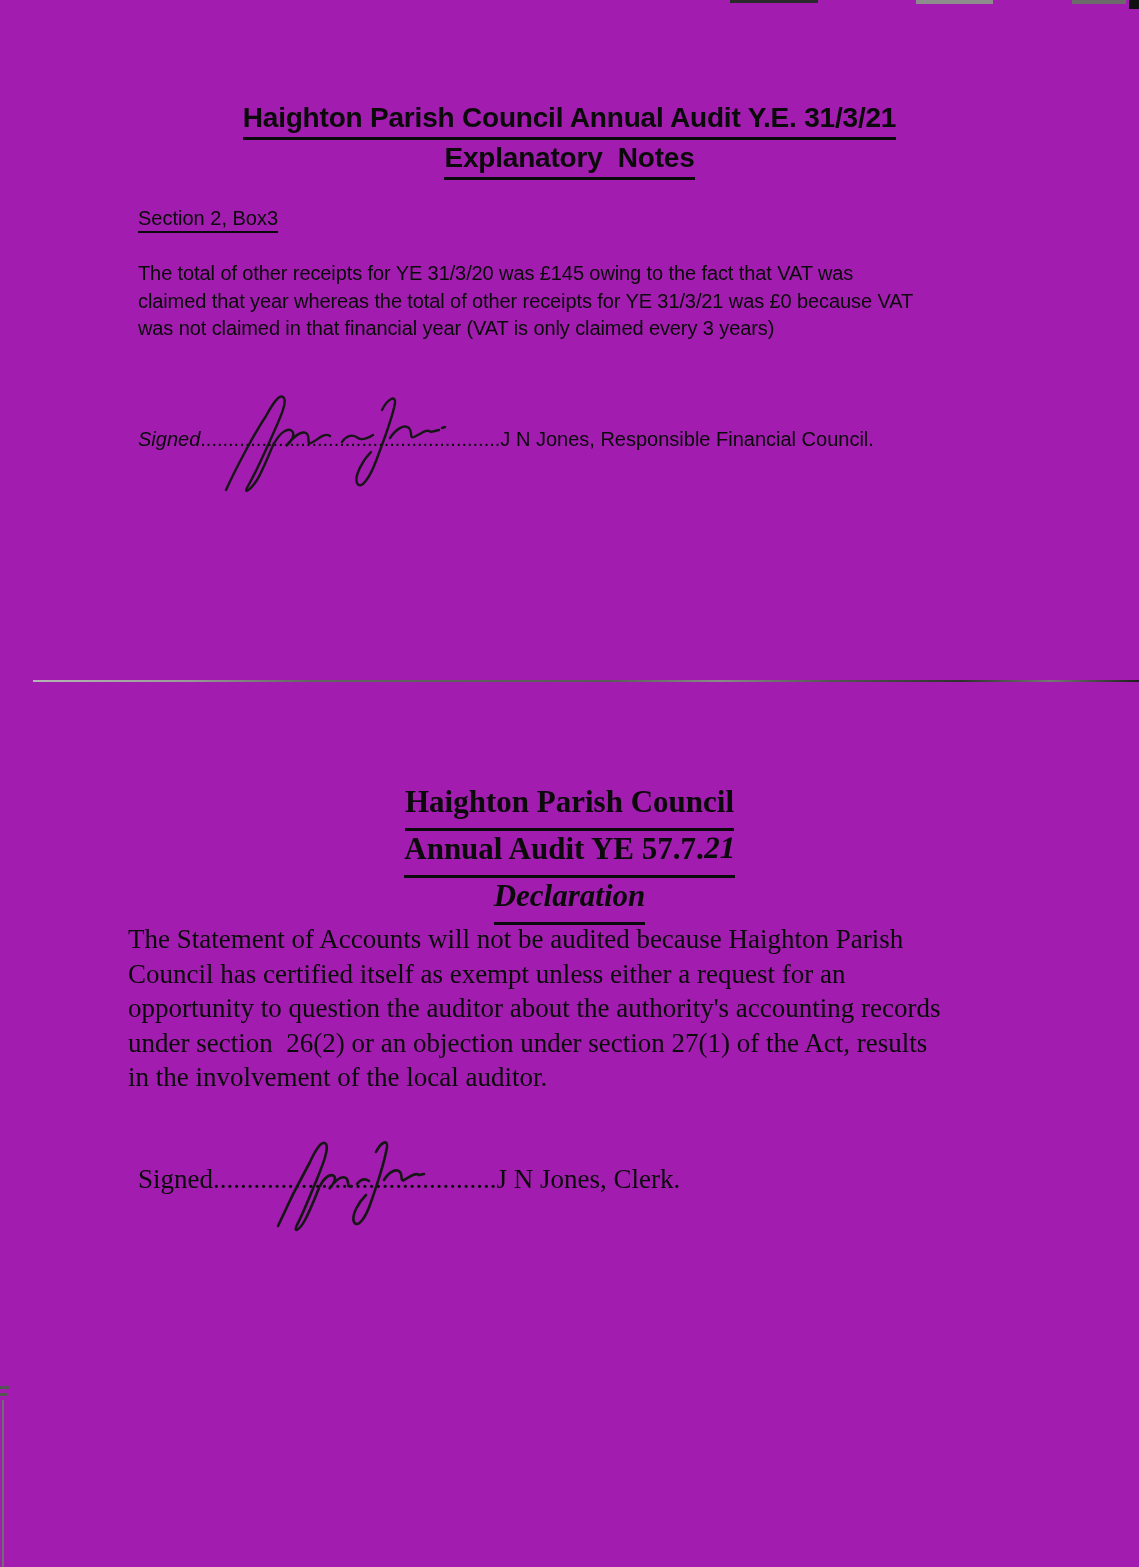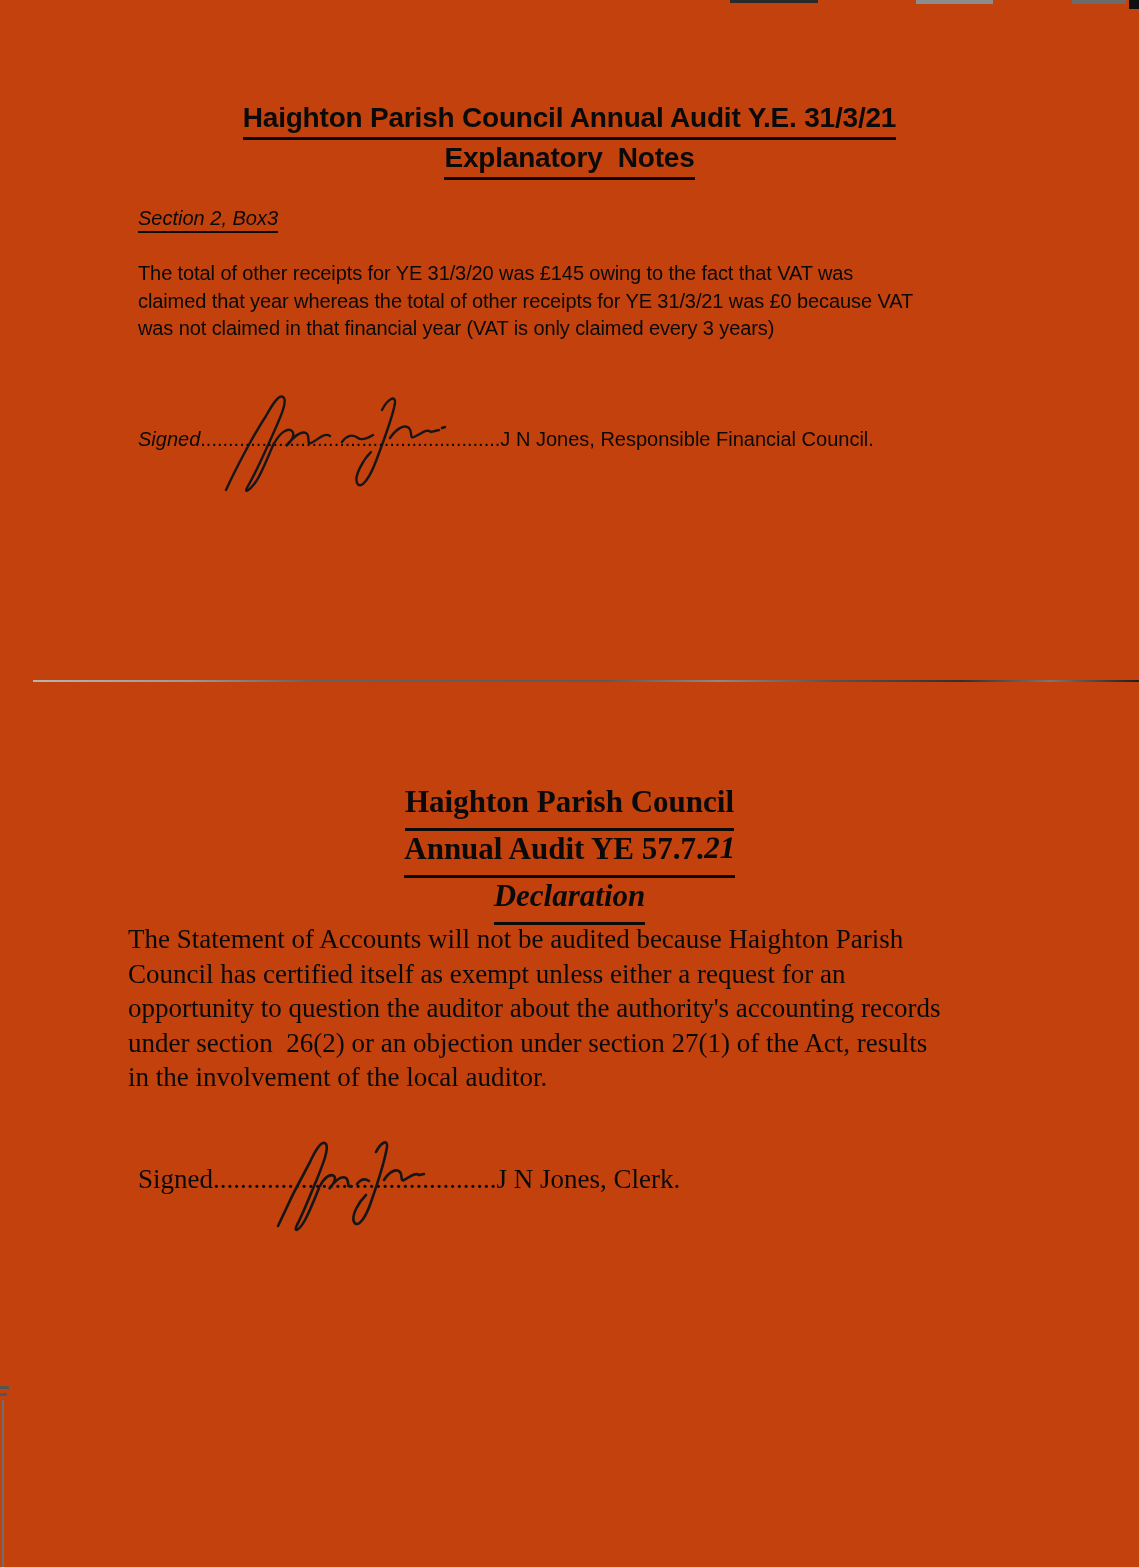--- a/index.html
+++ b/index.html
@@ -1,20 +1,20 @@
 <!DOCTYPE html>
 <html><head>
 <meta charset="utf-8">
 <style>
   html,body{margin:0;padding:0;background:#e8e8e8;}
   .page{
     position:relative;
     width:1139px;height:1567px;
     margin:0 auto;
-    background:#c2410c;
+    background:#a21caf;
     color:#0a0a0a;
     overflow:hidden;
     font-family:"Liberation Sans", sans-serif;
   }
 
   
   .artifact{position:absolute;background:#222;}
 
   
   .notes-title-wrap{
@@ -26,21 +26,21 @@
     font-weight:bold;
     font-size:28px;
     line-height:36px;
     border-bottom:3px solid #0a0a0a;
     padding-bottom:1px;
     white-space:pre;
     letter-spacing:-0.2px;
   }
   .section-label{
     position:absolute;left:138px;top:207px;
-    font-size:20px;font-style:italic;
+    font-size:20px;
     border-bottom:2px solid #0a0a0a;
     padding-bottom:1px;
     white-space:pre;
   }
   .notes-body{
     position:absolute;left:138px;top:260px;
     font-size:20px;line-height:27.5px;
     white-space:pre;
     letter-spacing:-0.1px;
   }

